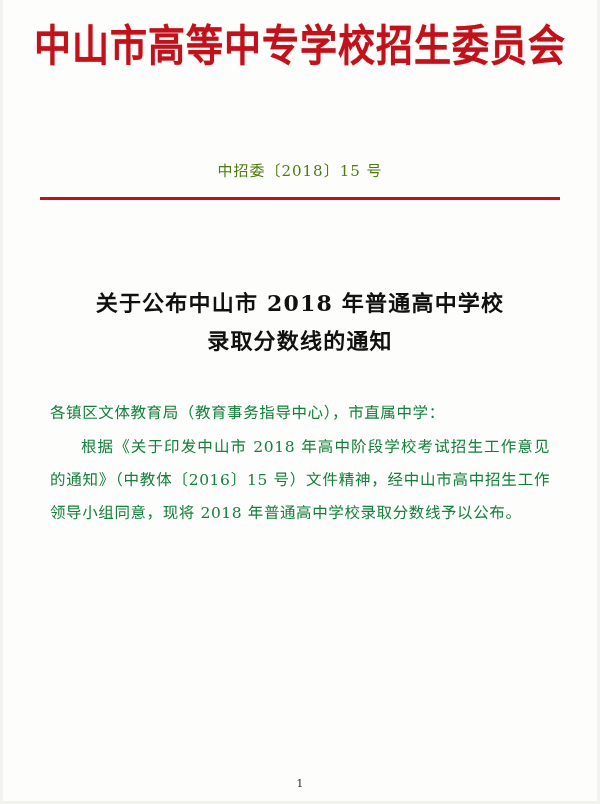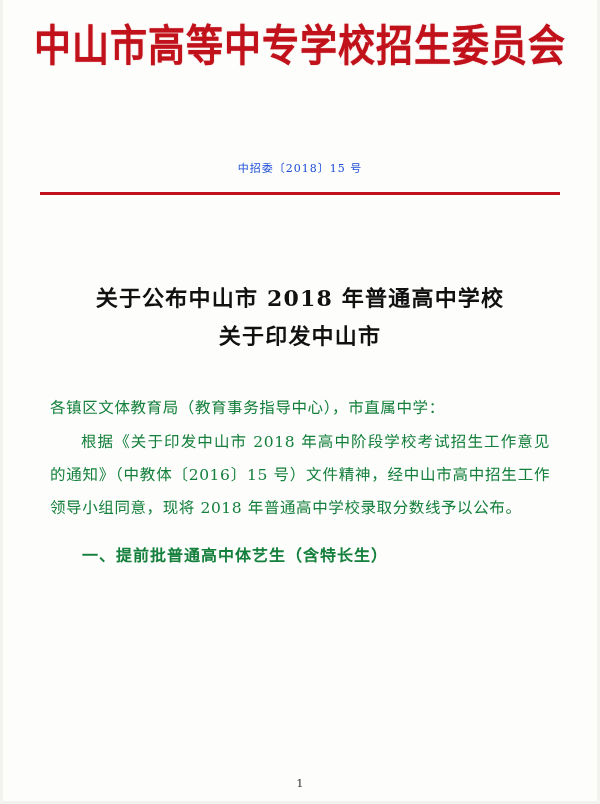--- a/index.html
+++ b/index.html
@@ -41,23 +41,23 @@
     white-space: nowrap;
     transform: scaleY(1.18);
     transform-origin: center top;
     text-shadow: 0 0 1px rgba(193,18,28,0.55);
   }
 
   
   .doc-number {
     margin-top: 96px;
     text-align: center;
-    font-size: 11px;
+    font-size: 15px;
     letter-spacing: 1px;
-    color: #1d4ed8;
+    color: #4d7c0f;
   }
 
   
   .red-rule {
     margin: 17px auto 0 auto;
     width: 520px;
     height: 2.2px;
     background: #c1121c;
   }
 
@@ -125,24 +125,23 @@
   <header class="masthead">
     <div class="masthead-title">中山市高等中专学校招生委员会</div>
   </header>
 
   <div class="doc-number">中招委〔2018〕15 号</div>
 
   <div class="red-rule"></div>
 
   <h1 class="doc-title">
     <span class="line">关于公布中山市 2018 年普通高中学校</span>
-    <span class="line">关于印发中山市</span>
+    <span class="line">录取分数线的通知</span>
   </h1>
 
   <section class="body-text">
     <p class="para">各镇区文体教育局（教育事务指导中心），市直属中学：</p>
     <p class="para indent">根据《关于印发中山市 2018 年高中阶段学校考试招生工作意见的通知》（中教体〔2016〕15 号）文件精神，经中山市高中招生工作领导小组同意，现将 2018 年普通高中学校录取分数线予以公布。</p>
-    <p class="section-head">一、提前批普通高中体艺生（含特长生）</p>
   </section>
 
   <div class="page-number">1</div>
 
 </div>
 
 </body></html>

